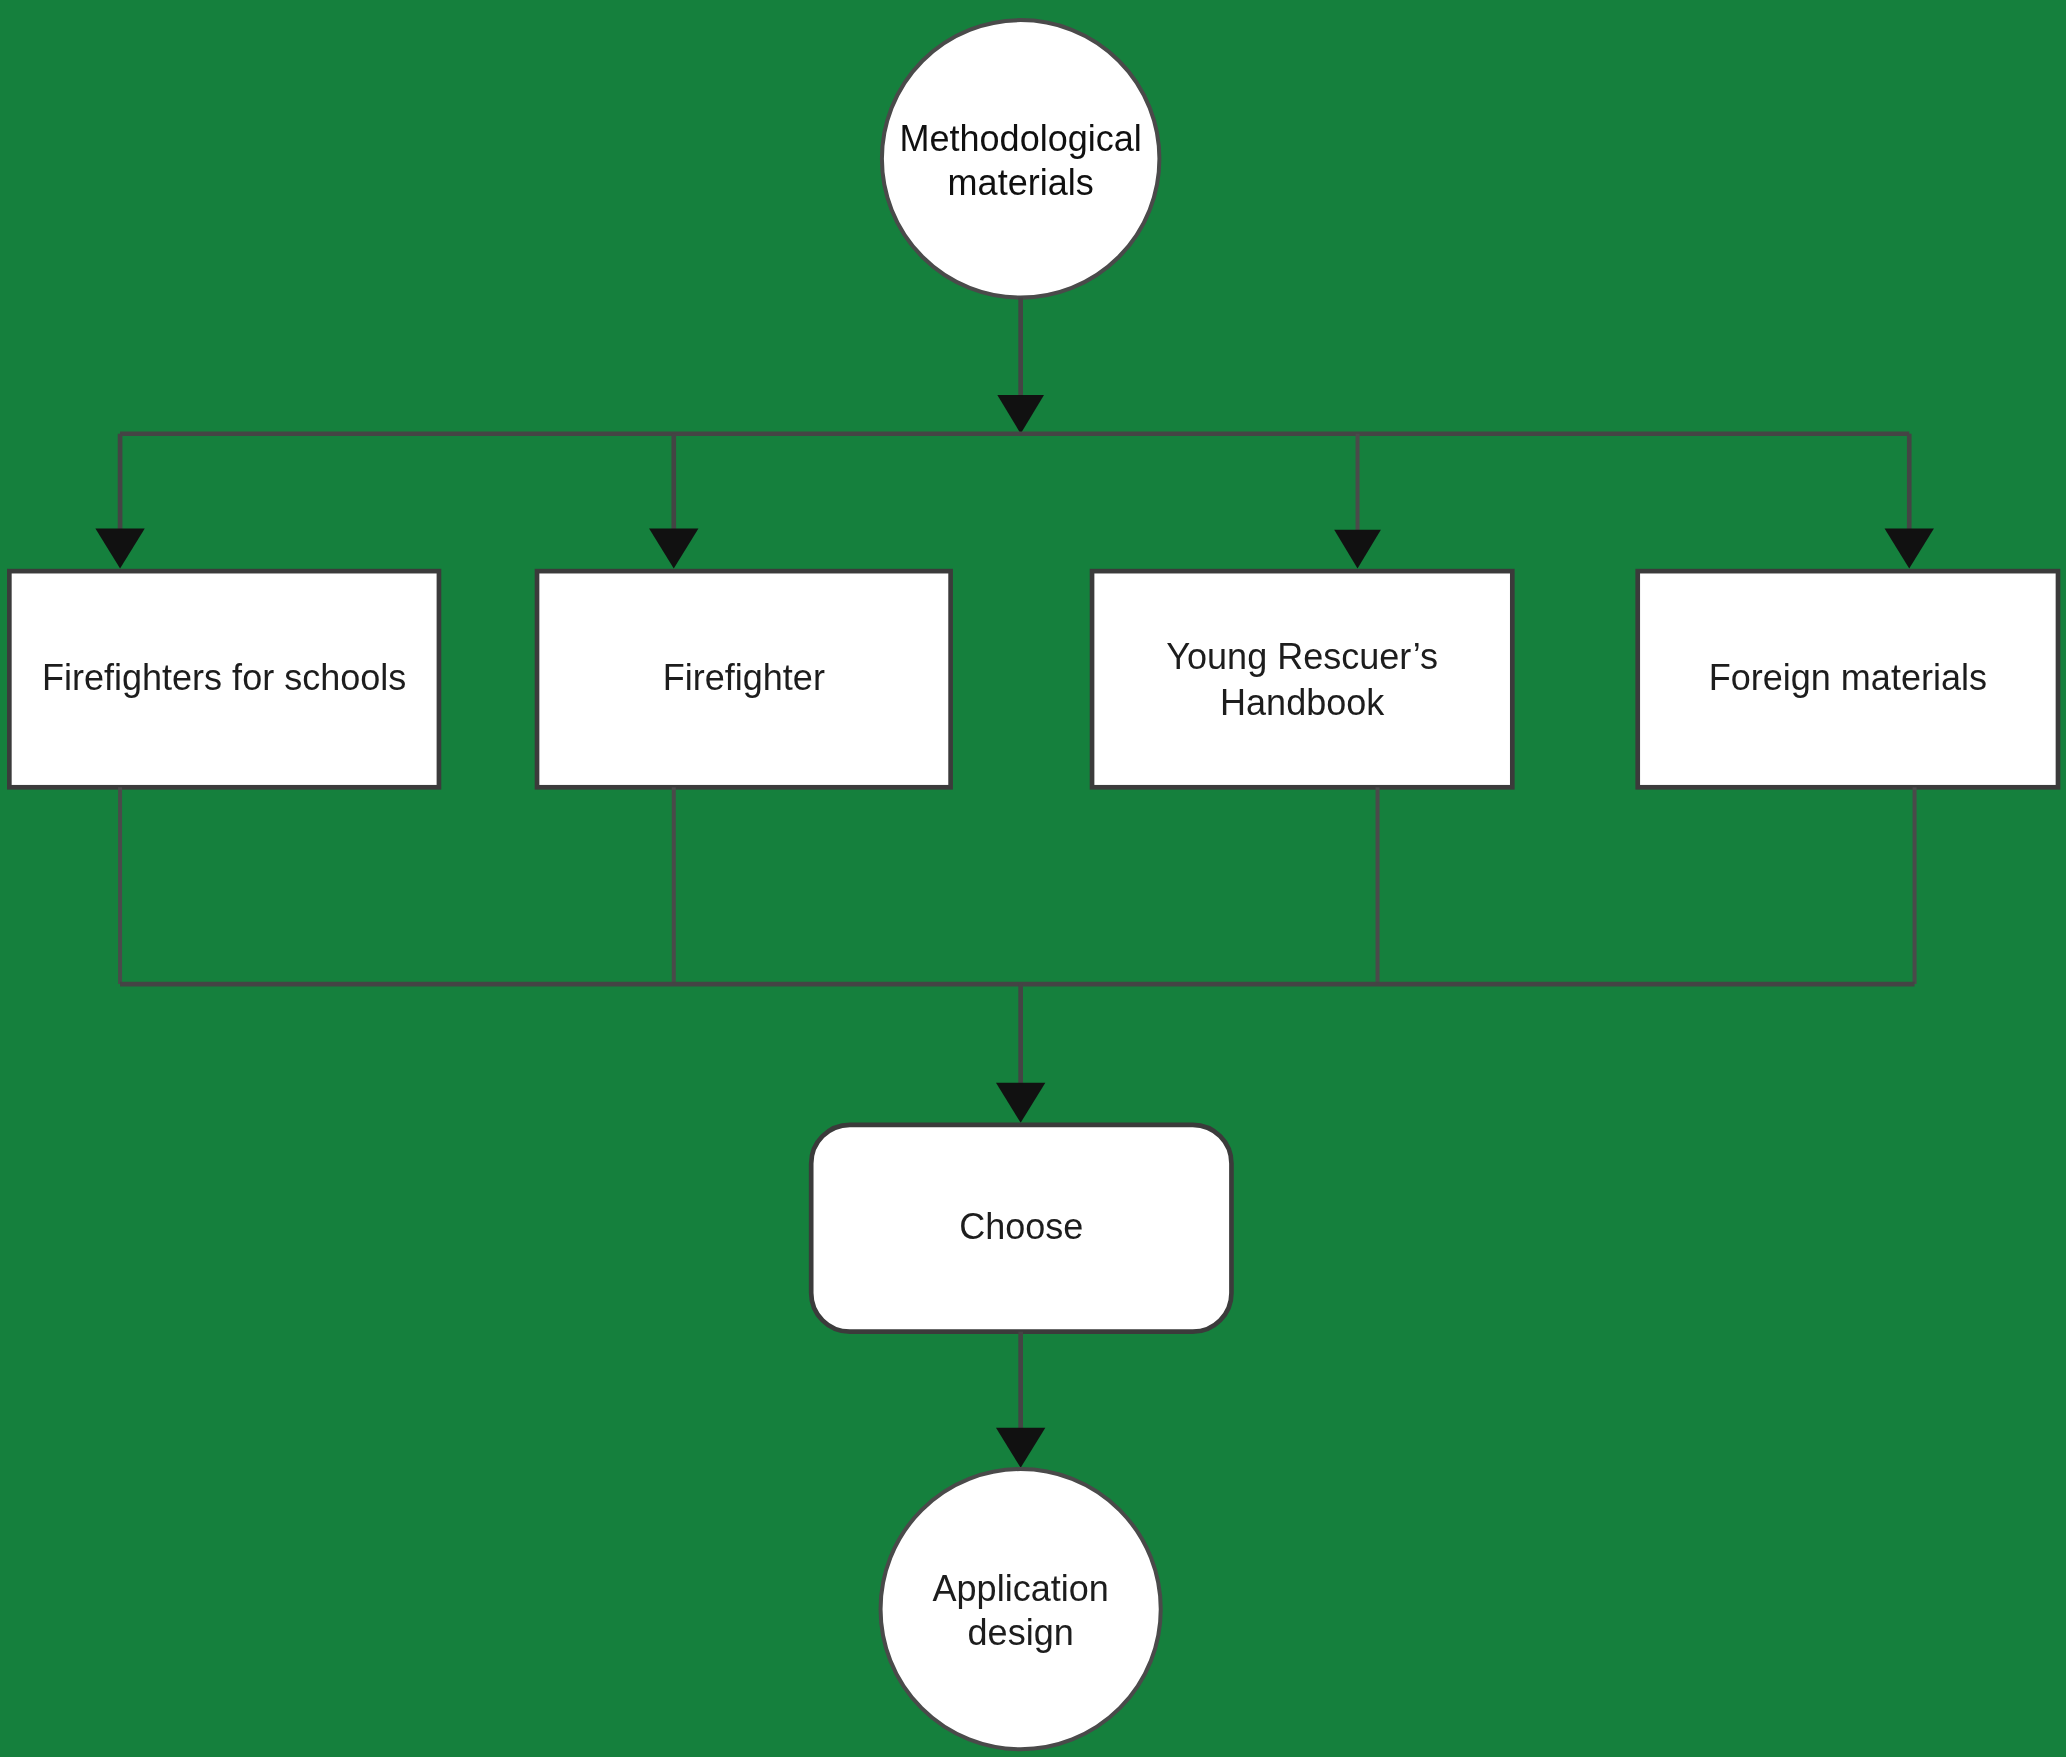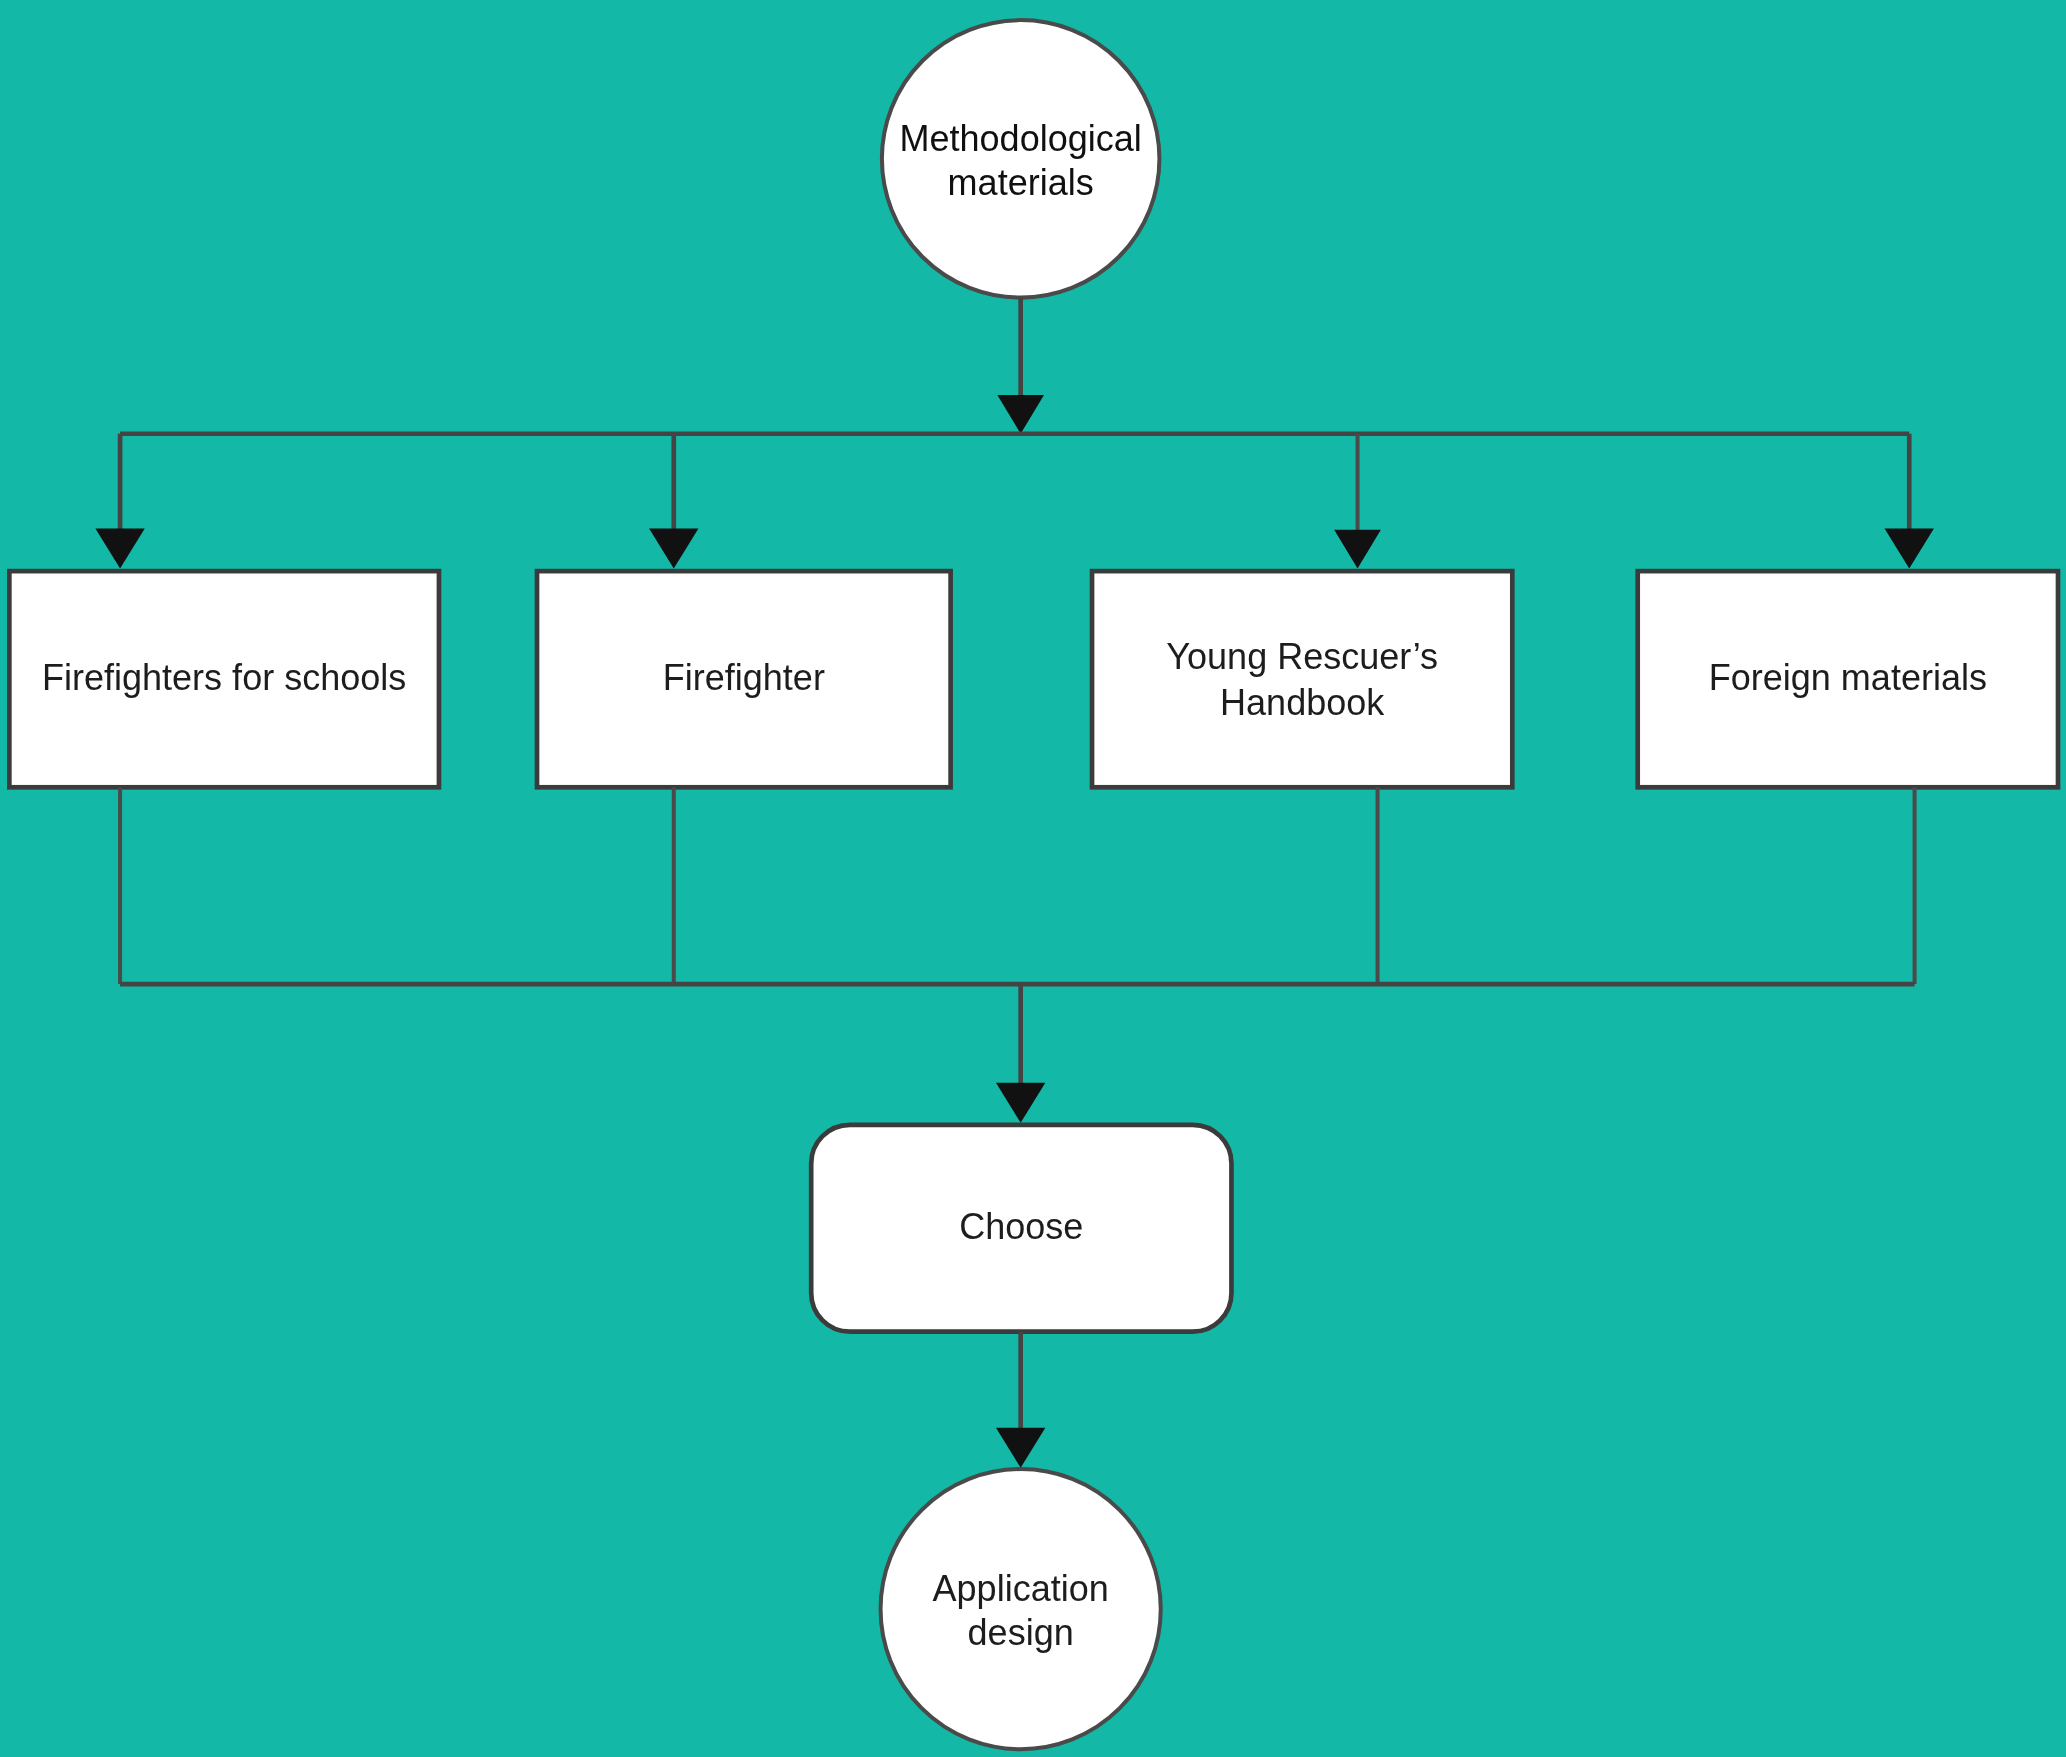--- a/index.html
+++ b/index.html
@@ -10,21 +10,21 @@
   body {
     width: 2066px;
     height: 1758px;
     font-family: "Liberation Sans", sans-serif;
     overflow: hidden;
   }
   #diagram-root {
     position: relative;
     width: 2066px;
     height: 1758px;
-    background: #14b8a6;
+    background: #15803d;
   }
   svg.flow {
     display: block;
     width: 2066px;
     height: 1758px;
   }
   .shape-stroke {
     fill: #ffffff;
     stroke: #3b3b3b;
     stroke-width: 7;

